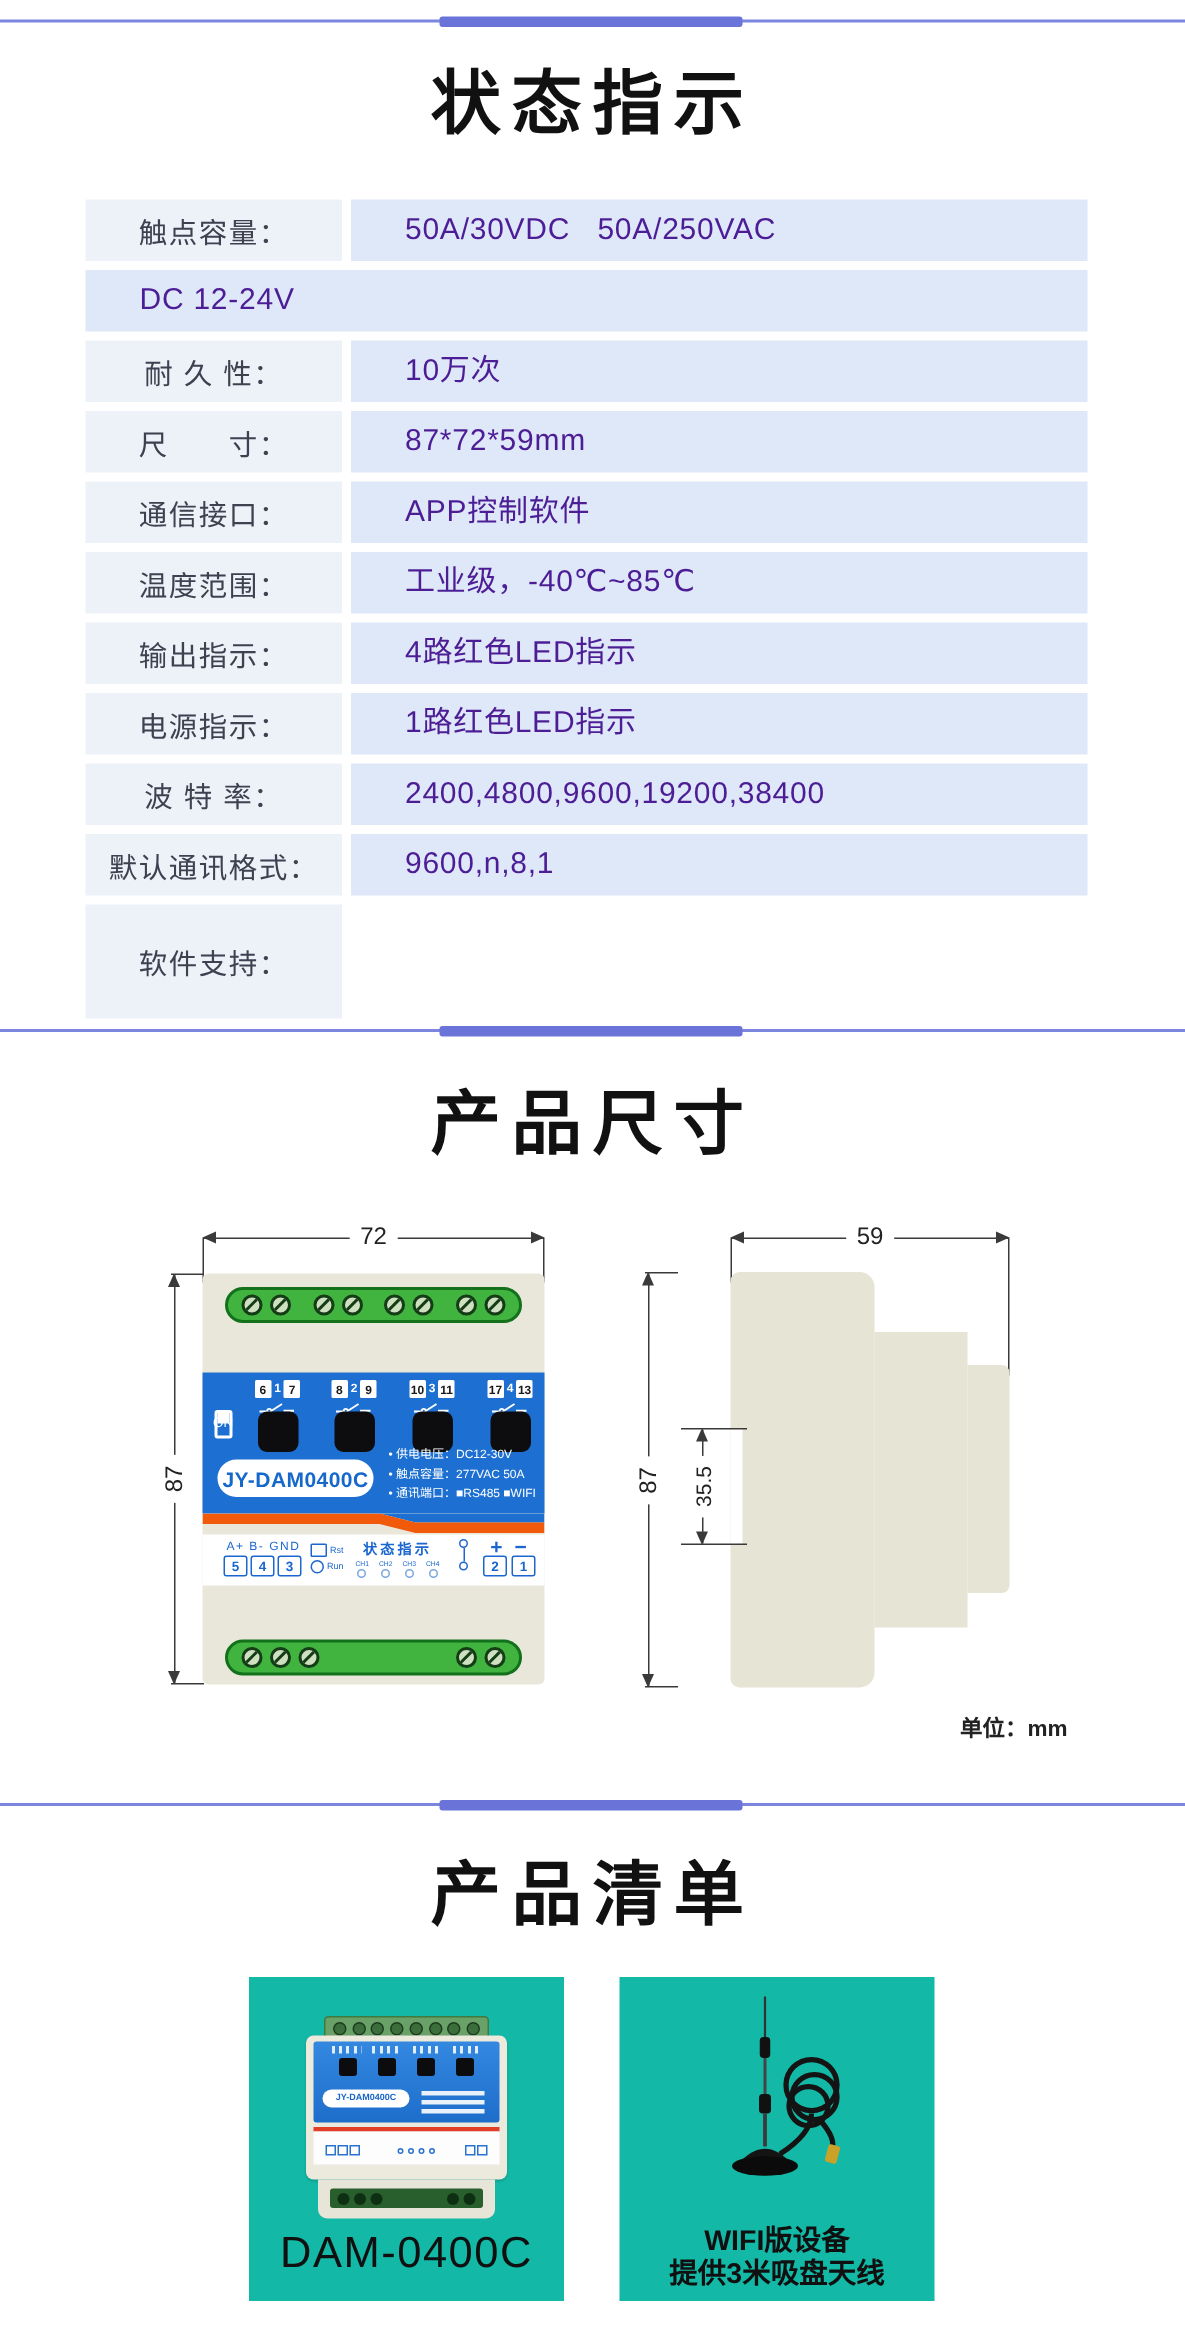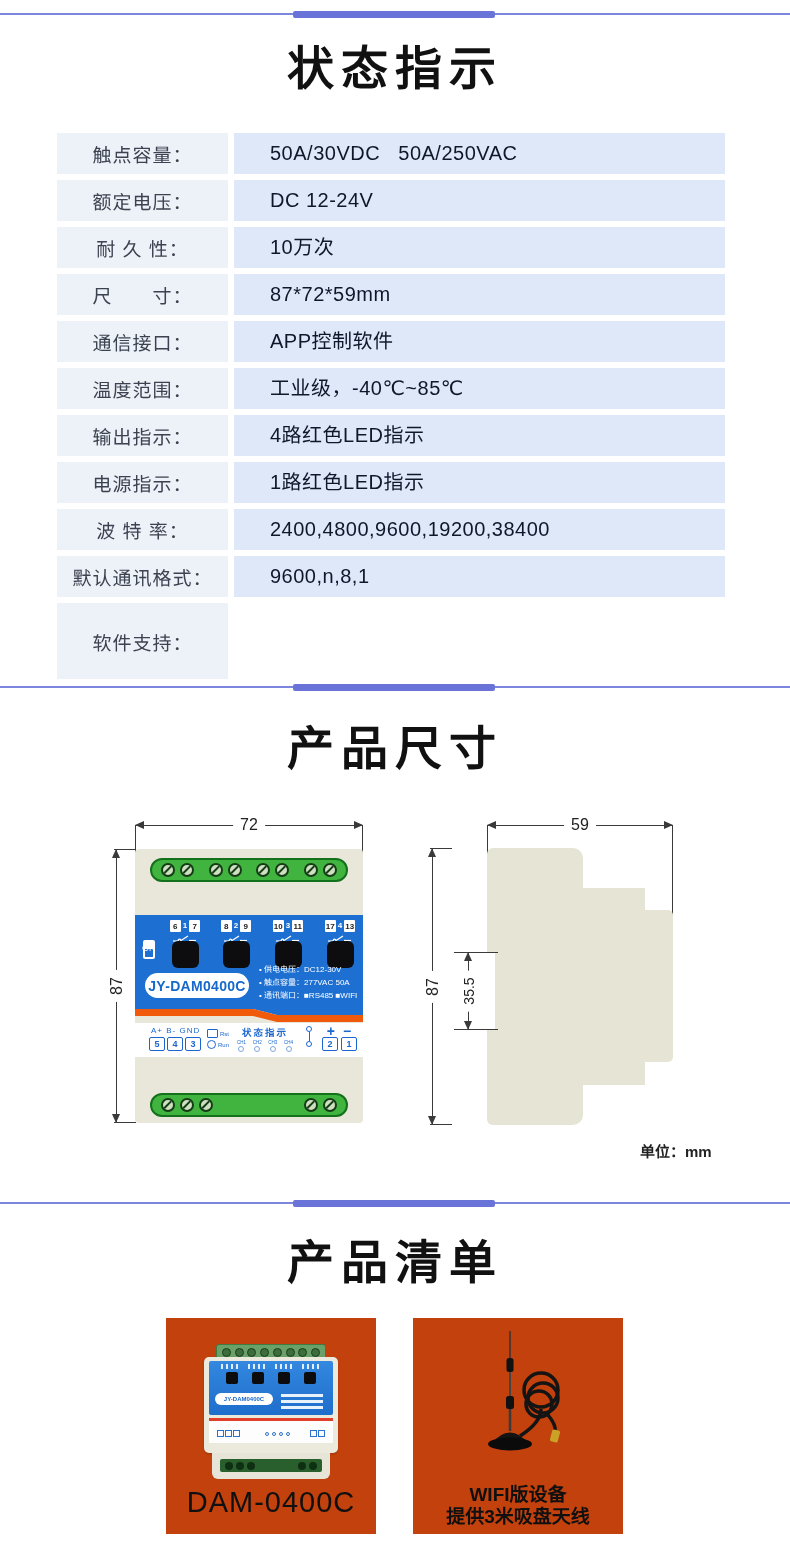--- a/index.html
+++ b/index.html
@@ -13,21 +13,21 @@
 
   
   .sec-title{position:absolute;left:0;width:790px;margin:0;text-align:center;
              font-size:47px;line-height:58px;font-weight:900;letter-spacing:7px;color:#111;}
 
   
   .param-table{position:absolute;left:57px;top:133px;width:668px;}
   .p-row{display:flex;margin-bottom:6px;}
   .p-label{width:171px;min-height:37px;margin-right:6px;background:#edf1f8;color:#3c4250;
            font-size:19px;letter-spacing:1px;display:flex;align-items:center;justify-content:center;}
-  .p-value{flex:1;min-height:37px;background:#dfe8f9;color:#0f172a;font-size:20px;letter-spacing:.5px;
+  .p-value{flex:1;min-height:37px;background:#dfe8f9;color:#4c1d95;font-size:20px;letter-spacing:.5px;
            display:flex;align-items:center;padding:4px 24px 4px 36px;white-space:pre-wrap;line-height:1.65;box-sizing:border-box;}
   .p-row.tall .p-label,.p-row.tall .p-value{min-height:76px;}
 
   
   #dims{position:absolute;left:0;top:810px;width:790px;height:356px;}
   .hdim,.vdim{position:absolute;}
   .hdim{height:14px;}
   .hdim .dl{position:absolute;left:1px;right:1px;top:7px;height:1px;background:#3a3a3a;}
   .hdim .al{position:absolute;left:0;top:3px;width:0;height:0;border-top:4px solid transparent;border-bottom:4px solid transparent;border-right:9px solid #3a3a3a;}
   .hdim .arr{position:absolute;right:0;top:3px;width:0;height:0;border-top:4px solid transparent;border-bottom:4px solid transparent;border-left:9px solid #3a3a3a;}
@@ -87,21 +87,21 @@
   .wa-ppins{position:absolute;left:187px;top:14px;display:flex;gap:3px;}
 
   
   .sv-main{position:absolute;left:487px;top:38px;width:96px;height:277px;background:#e6e4d4;border-radius:6px 10px 10px 6px;}
   .sv-step2{position:absolute;left:583px;top:78px;width:62px;height:197px;background:#e6e4d4;}
   .sv-step3{position:absolute;left:645px;top:100px;width:28px;height:152px;background:#e6e4d4;border-radius:0 5px 5px 0;}
   .sv-notch{position:absolute;left:487px;top:142px;width:8px;height:78px;background:#fff;}
   .unit-note{position:absolute;left:640px;top:330px;width:130px;font-size:15px;font-weight:700;color:#222;}
 
   
-  .plist-card{position:absolute;top:1318px;width:210px;height:216px;background:#c2410c;}
+  .plist-card{position:absolute;top:1318px;width:210px;height:216px;background:#14b8a6;}
   .caption1{position:absolute;left:0;right:0;top:168px;text-align:center;font-size:29px;letter-spacing:1px;color:#101010;}
   .caption2{position:absolute;left:0;right:0;top:166px;text-align:center;font-size:19px;line-height:22px;font-weight:700;color:#101010;}
 
   
   .pd{position:absolute;left:38px;top:26px;width:134px;height:142px;}
   .pd-topgreen{position:absolute;left:12px;top:0;width:110px;height:16px;background:#69a169;border:1px solid #3f7a3f;
                border-radius:3px;box-sizing:border-box;display:flex;align-items:center;justify-content:space-around;padding:0 3px;}
   .pd-screw{width:9px;height:9px;border-radius:50%;background:#3c6e3c;border:1px solid #1e3d1e;box-sizing:border-box;}
   .pd-body{position:absolute;left:0;top:13px;width:134px;height:96px;background:#ece9dd;border-radius:5px;box-shadow:0 1px 2px rgba(0,0,0,.18);}
   .pd-blue{position:absolute;left:5px;right:5px;top:4px;height:54px;background:linear-gradient(#3488e0,#1d6ecb);border-radius:2px;}
@@ -134,21 +134,20 @@
     <div class="dbar"></div>
   </div>
   <h1 class="sec-title" style="top:40px">状态指示</h1>
 
   <div class="param-table">
     <div class="p-row">
         <div class="p-label">触点容量：</div>
         <div class="p-value">50A/30VDC   50A/250VAC</div>
       </div>
     <div class="p-row">
-        <div class="p-label">额定电压：</div>
         <div class="p-value">DC 12-24V</div>
       </div>
     <div class="p-row">
         <div class="p-label">耐 久 性：</div>
         <div class="p-value">10万次</div>
       </div>
     <div class="p-row">
         <div class="p-label">尺　　寸：</div>
         <div class="p-value">87*72*59mm</div>
       </div>

